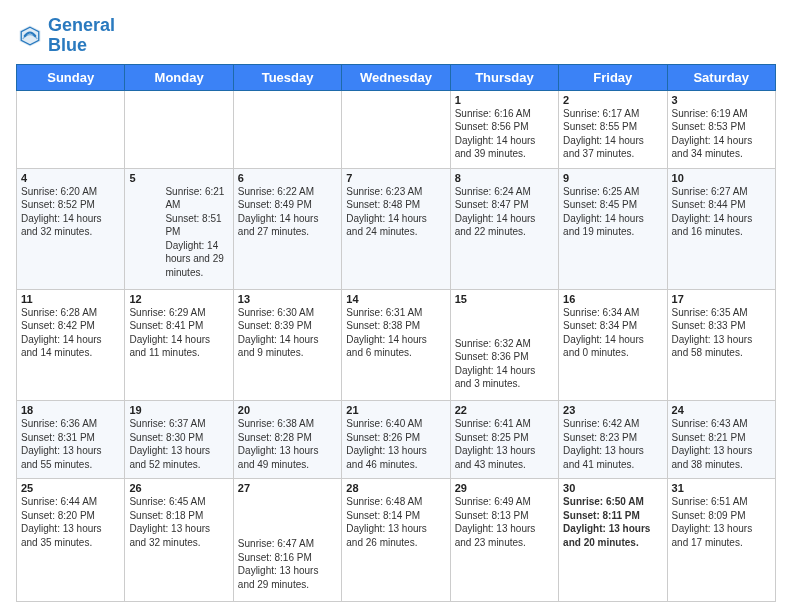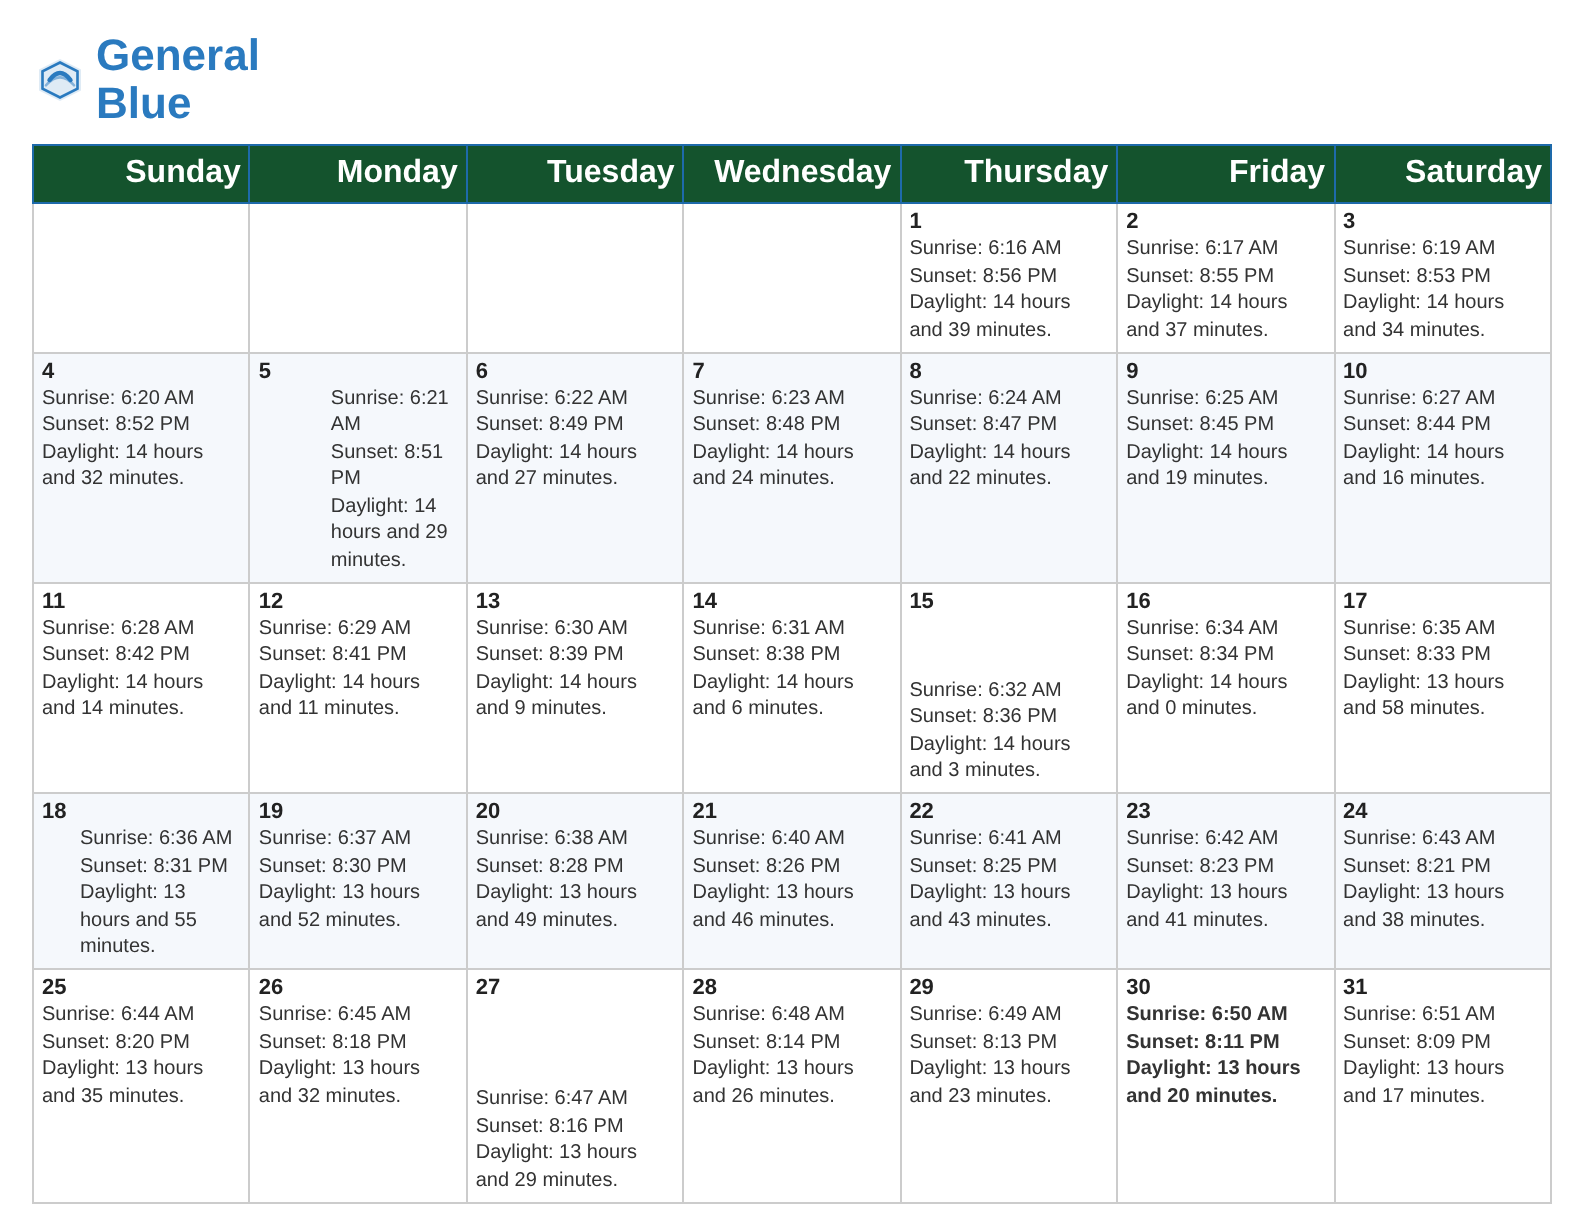--- a/index.html
+++ b/index.html
@@ -22,21 +22,21 @@
       align-items: flex-start;
       justify-content: space-between;
       margin-bottom: 8px;
     }
     .logo {
       display: flex;
       align-items: center;
       gap: 4px;
     }
     .logo-text {
-      font-size: 22px;
+      font-size: 18px;
       font-weight: bold;
       color: #333;
       line-height: 1.1;
     }
     .logo-text span {
       color: #2a7abf;
     }
     .logo-icon {
       width: 28px;
       height: 28px;
@@ -53,26 +53,26 @@
     .location {
       font-size: 15px;
       color: #444;
     }
     .calendar-table {
       width: 100%;
       border-collapse: collapse;
       flex: 1;
     }
     .calendar-table th {
-      background: #14532d;
+      background: #3b82f6;
       color: #fff;
-      font-size: 16px;
+      font-size: 13px;
       font-weight: bold;
       padding: 5px 4px;
-      text-align: right;
+      text-align: center;
       border: 1px solid #1e6aaa;
     }
     .calendar-table td {
       border: 1px solid #ccc;
       vertical-align: top;
       padding: 3px 4px;
       font-size: 9.5px;
       color: #333;
       background: #fff;
       width: calc(100% / 7);
@@ -238,21 +238,21 @@
           <td>
             <div class="day-number">17</div>
             <div class="day-info" style="white-space: pre-line;">Sunrise: 6:35 AM
 Sunset: 8:33 PM
 Daylight: 13 hours and 58 minutes.</div>
           </td>
         </tr>
         <tr>
           <td>
             <div class="day-number">18</div>
-            <div class="day-info" style="white-space: pre-line; margin-left: 19px;">Sunrise: 6:36 AM
+            <div class="day-info" style="white-space: pre-line;">Sunrise: 6:36 AM
 Sunset: 8:31 PM
 Daylight: 13 hours and 55 minutes.</div>
           </td>
           <td>
             <div class="day-number">19</div>
             <div class="day-info" style="white-space: pre-line;">Sunrise: 6:37 AM
 Sunset: 8:30 PM
 Daylight: 13 hours and 52 minutes.</div>
           </td>
           <td>

